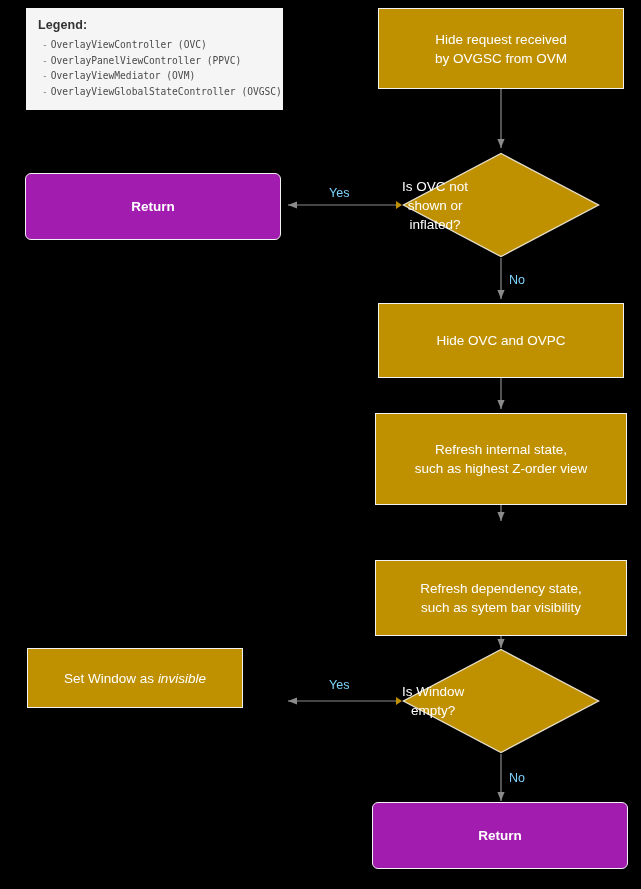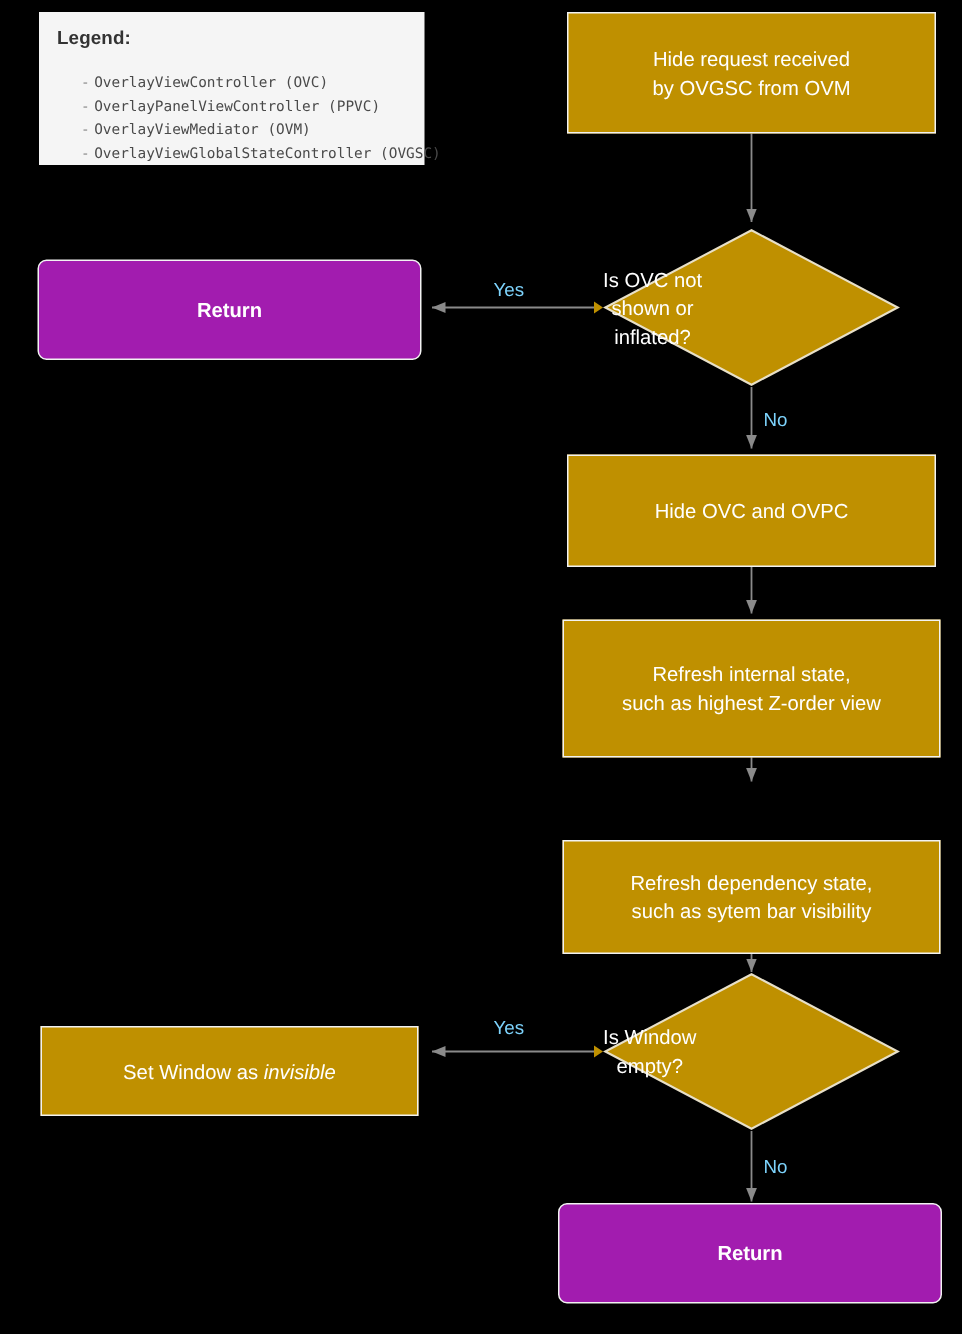--- a/index.html
+++ b/index.html
@@ -38,21 +38,21 @@
   .legend-title {
     font-family: "Liberation Sans", sans-serif;
     font-size: 12.5px;
     font-weight: bold;
     color: #333333;
     margin-bottom: 5px;
     letter-spacing: 0.1px;
   }
   .legend-list {
     list-style: none;
-    margin: 16px;
+    margin: 4px;
     padding: 0;
   }
   .legend-item {
     font-family: "DejaVu Sans Mono", "Liberation Mono", monospace;
     font-size: 9.6px;
     color: #4a4a4a;
     line-height: 15.5px;
     white-space: nowrap;
   }
   .legend-bullet {
@@ -217,21 +217,21 @@
     </div>
   </div>
 
   <div class="node proc" style="left:375px; top:525px; width:252px; height:76px;margin-top:35px;">
     <div>
       <span>Refresh dependency state,</span><br>
       <span>such as sytem bar visibility</span>
     </div>
   </div>
 
-  <div class="node proc" style="left:27px; top:684px; width:252px; height:60px;">
+  <div class="node proc" style="left:27px; top:648px; width:216px; height:60px;">
     <div>
       <span>Set Window as </span><span class="italic">invisible</span>
     </div>
   </div>
 
   <div class="diamond-wrap" style="left:402px; top:648px; width:198px; height:106px;">
     <svg width="198" height="106" viewBox="0 0 198 106">
       <polygon points="99,1.5 196.5,53 99,104.5 1.5,53" fill="#bf9000" stroke="#e8e0c8" stroke-width="1.4"></polygon>
     </svg>
     <div class="diamond-label">

